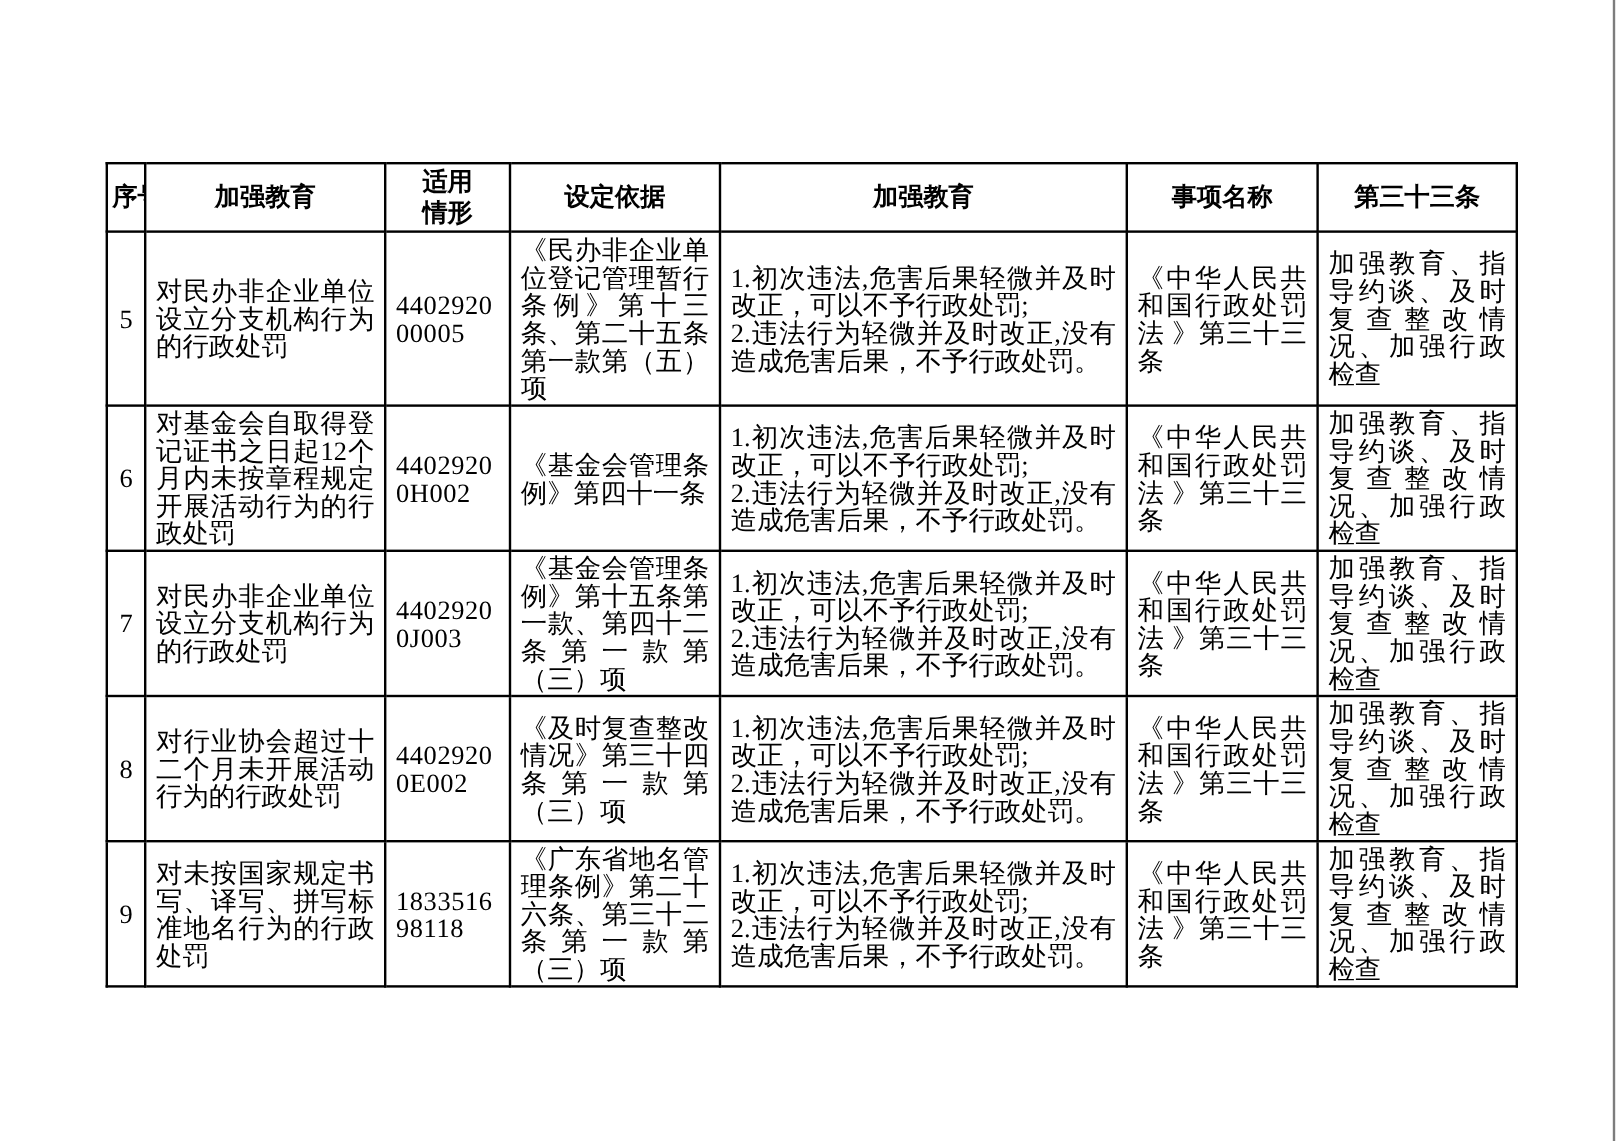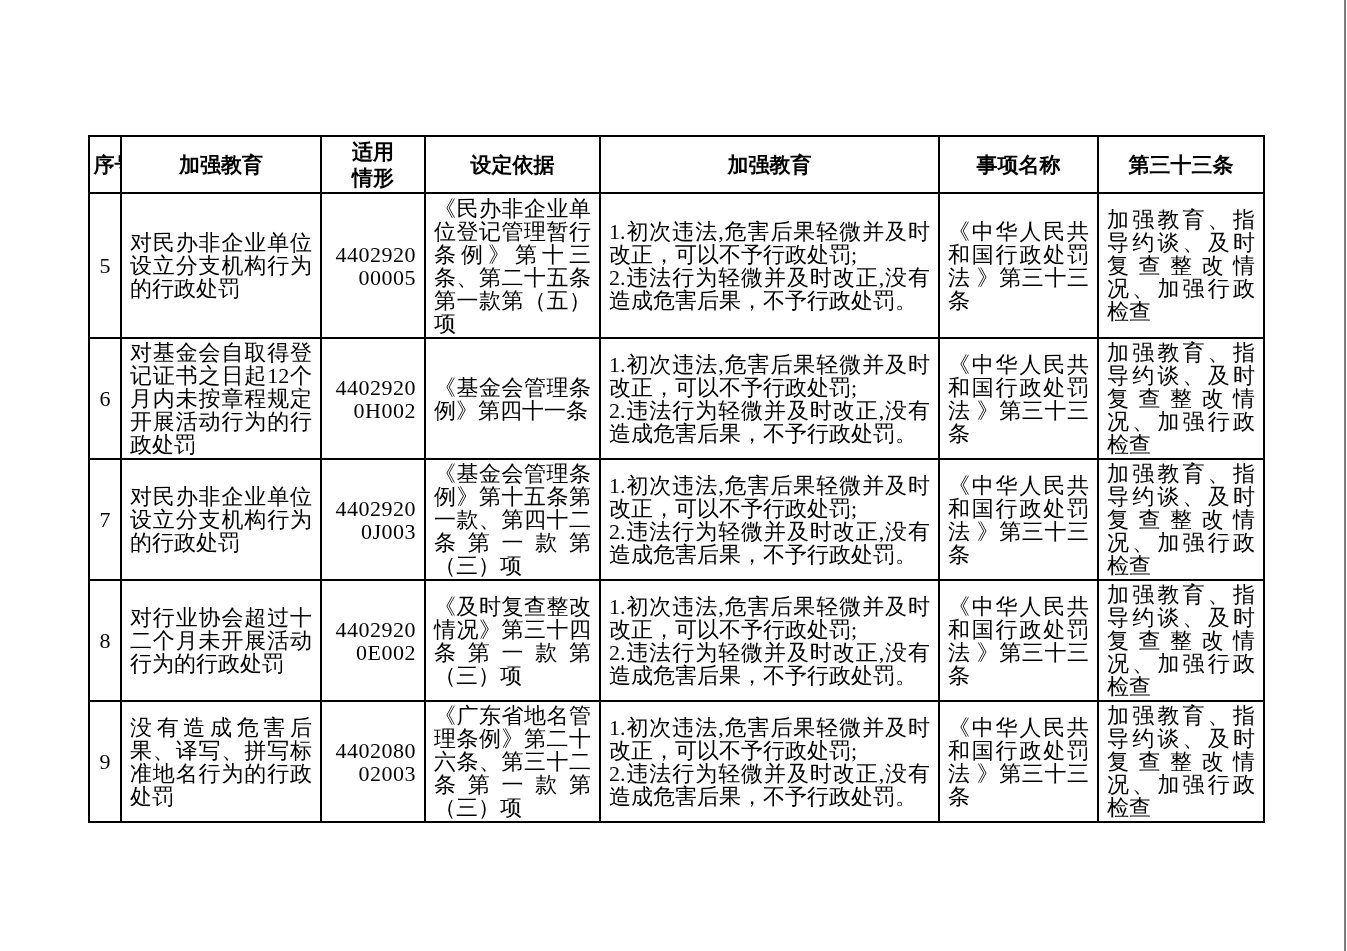--- a/index.html
+++ b/index.html
@@ -41,21 +41,21 @@
     line-height:23px;
     padding:2px 8px;
   }
   td.c-no {
     text-align:center;
     font-size:18px;
     padding:2px 1px;
   }
   td.c-name      { text-align:justify; padding:2px 14px; }
   td.c-code      { font-size:18px; line-height:28px; padding:2px 11px;
-                   word-break:break-all; letter-spacing:0.5px;text-align:right; }
+                   word-break:break-all; letter-spacing:0.5px; }
   td.c-basis     { text-align:justify; padding:2px 16px; }
   td.c-situation { text-align:justify; padding:2px 10px; white-space:pre-wrap; }
   td.c-exemption { text-align:justify; padding:2px 8px; }
   td.c-measures  { text-align:justify; padding:2px 7px; }
   tr.hrow { height:55px; }
   tr.r0 { height:145px; }
   tr.r1 { height:115px; }
   tr.r2 { height:118px; }
   tr.r3 { height:116px; }
   tr.r4 { height:114px; }
@@ -122,22 +122,22 @@
         <td class="c-name">对行业协会超过十二个月未开展活动行为的行政处罚</td>
         <td class="c-code">44029200E002</td>
         <td class="c-basis">《及时复查整改情况》第三十四条第一款第（三）项</td>
         <td class="c-situation">1.初次违法,危害后果轻微并及时改正，可以不予行政处罚;
 2.违法行为轻微并及时改正,没有造成危害后果，不予行政处罚。</td>
         <td class="c-exemption">《中华人民共和国行政处罚法 》第三十三条</td>
         <td class="c-measures">加强教育、指导约谈、及时复查整改情况、加强行政检查</td>
       </tr>
       <tr class="r4">
         <td class="c-no">9</td>
-        <td class="c-name">没有造成危害后果、译写、拼写标准地名行为的行政处罚</td>
-        <td class="c-code">440208002003</td>
+        <td class="c-name">对未按国家规定书写、译写、拼写标准地名行为的行政处罚</td>
+        <td class="c-code">183351698118</td>
         <td class="c-basis">《广东省地名管理条例》第二十六条、第三十二条第一款第（三）项</td>
         <td class="c-situation">1.初次违法,危害后果轻微并及时改正，可以不予行政处罚;
 2.违法行为轻微并及时改正,没有造成危害后果，不予行政处罚。</td>
         <td class="c-exemption">《中华人民共和国行政处罚法 》第三十三条</td>
         <td class="c-measures">加强教育、指导约谈、及时复查整改情况、加强行政检查</td>
       </tr>
     </tbody>
   </table>
 
   <div class="window-edge"></div>

